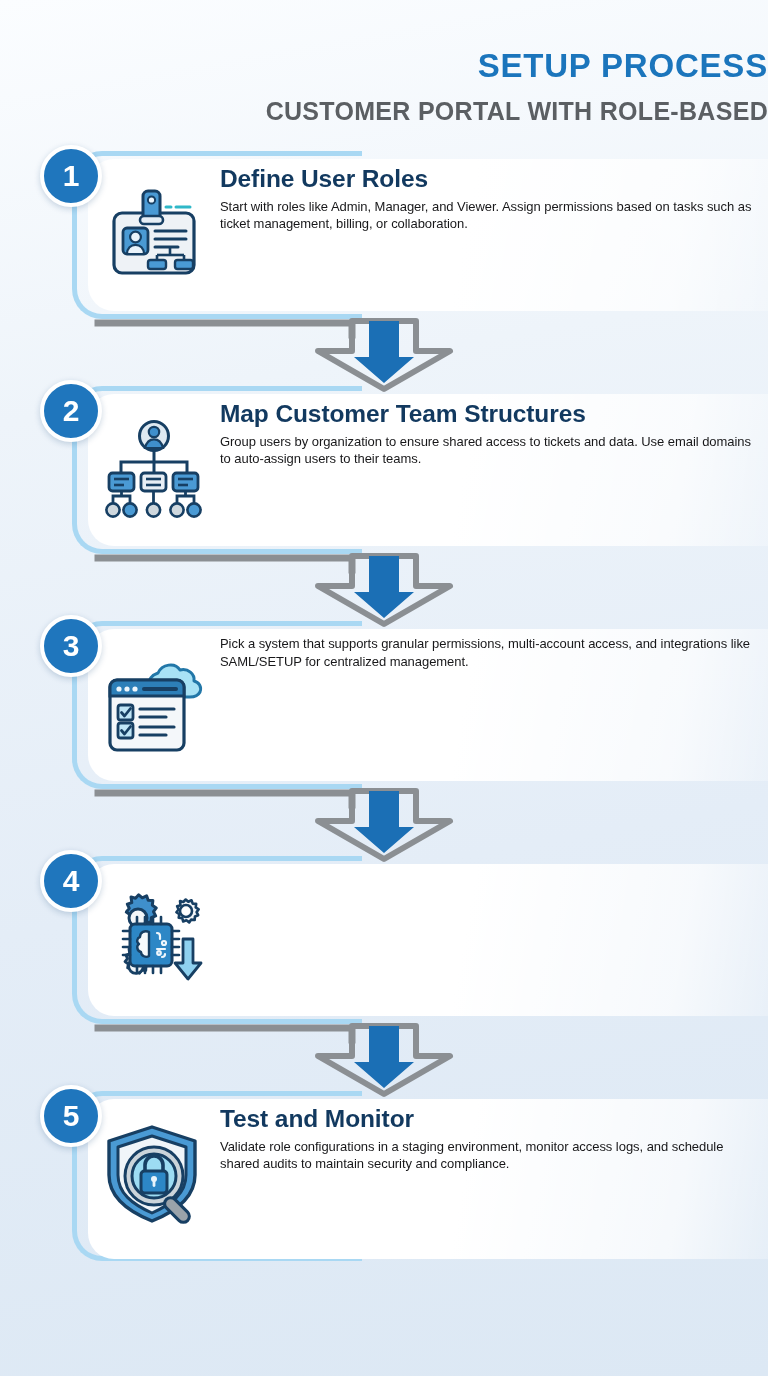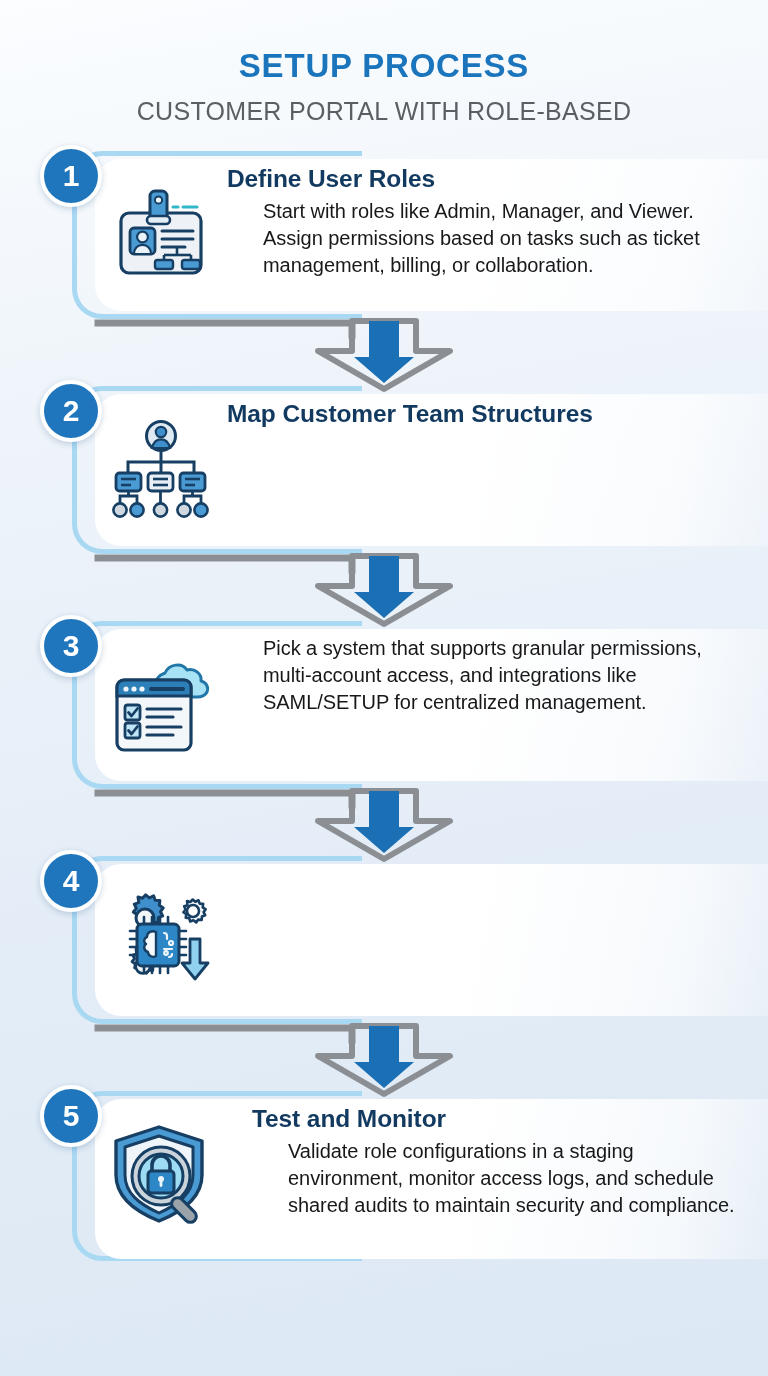--- a/index.html
+++ b/index.html
@@ -7,28 +7,28 @@
     width:768px; height:1376px;
     font-family:"Liberation Sans", sans-serif;
     overflow:hidden;
   }
   body {
     background:linear-gradient(170deg, #fbfdff 0%, #eef4fa 28%, #e4edf7 62%, #dce8f4 100%);
     position:relative;
   }
 
   
-  .header { padding-top:48px; text-align:center; }
+  .header { padding-top:48px; text-align:right; }
   .title {
     font-size:33px; font-weight:bold; letter-spacing:0.8px;
     color:#1b75bc; line-height:1.1;
   }
   .subtitle {
     margin-top:11px;
-    font-size:25px; font-weight:normal; letter-spacing:0.3px;
+    font-size:25px; font-weight:bold; letter-spacing:0.3px;
     color:#5b5f63; line-height:1.28;
   }
 
   
   .steps { position:relative; margin-top:16px; }
 
   .step { position:relative; height:235px; }
   .step:last-child { height:215px; }
 
   
@@ -37,42 +37,41 @@
     width:290px; height:168px;
     border:5px solid #a9d8f3;
     border-right:none;
     border-radius:30px 0 0 30px;
     pointer-events:none;
   }
   .step:last-child .accent { height:170px; }
 
   
   .card {
-    position:absolute; left:95px; top:16px; right:0;
+    position:absolute; left:88px; top:16px; right:0;
     height:152px;
     background:linear-gradient(100deg,#ffffff 0%, #ffffff 55%, rgba(255,255,255,0.72) 86%, rgba(255,255,255,0.25) 100%);
     border-radius:26px 0 0 26px;
     display:flex; align-items:flex-start;
   }
-  .step:last-child .card { height:160px;gap:25px; }
+  .step:last-child .card { height:160px; }
 
   .icon-wrap {
     flex:0 0 132px; height:152px;
     display:flex; align-items:center; justify-content:center;
   }
   .content { flex:1; padding:6px 14px 0 0; }
 
   .step-title {
     font-size:24.5px; font-weight:bold; color:#12395f;
     line-height:1.12; margin-bottom:5px; letter-spacing:-0.1px;
   }
   .step-desc {
-    font-size:20px; color:#18181a; line-height:1.35;
+    font-size:13px; color:#18181a; line-height:1.35;
     letter-spacing:-0.05px;
-    margin-left:36px;
   }
 
   
   .badge {
     position:absolute; left:40px; top:2px;
     width:62px; height:62px; border-radius:50%;
     background:#1f76bd;
     border:4px solid #ffffff;
     box-shadow:0 2px 6px rgba(20,70,120,0.22);
     display:flex; align-items:center; justify-content:center;
@@ -168,20 +167,21 @@
           <line x1="83.5" y1="73" x2="83.5" y2="78" stroke="#173f63" stroke-width="2.8"></line>
           <circle cx="11" cy="92" r="6.6" fill="#cfd8de" stroke="#173f63" stroke-width="2.6"></circle>
           <circle cx="28" cy="92" r="6.6" fill="#4a9ad4" stroke="#173f63" stroke-width="2.6"></circle>
           <circle cx="51.5" cy="92" r="6.6" fill="#cfd8de" stroke="#173f63" stroke-width="2.6"></circle>
           <circle cx="75" cy="92" r="6.6" fill="#cfd8de" stroke="#173f63" stroke-width="2.6"></circle>
           <circle cx="92" cy="92" r="6.6" fill="#4a9ad4" stroke="#173f63" stroke-width="2.6"></circle>
         </svg>
       </div>
       <div class="content">
         <div class="step-title">Map Customer Team Structures</div>
+        <div class="step-desc">Group users by organization to ensure shared access to tickets and data. Use email domains to auto-assign users to their teams.</div>
       </div>
     </div>
     <div class="badge">2</div>
 
     <div class="connector">
       <svg width="768" height="72" viewBox="0 0 768 72">
         <path d="M98 6 H352 V18" fill="none" stroke="#8b8f93" stroke-width="7" stroke-linecap="square"></path>
         <path d="M352 4 H352 V34 H318 L384 72 L450 34 H416 V4 Z" fill="none" stroke="#8b8f93" stroke-width="6" stroke-linejoin="round"></path>
         <path d="M369 4 H399 V40 H414 L384 66 L354 40 H369 Z" fill="#1b6fb5"></path>
       </svg>

